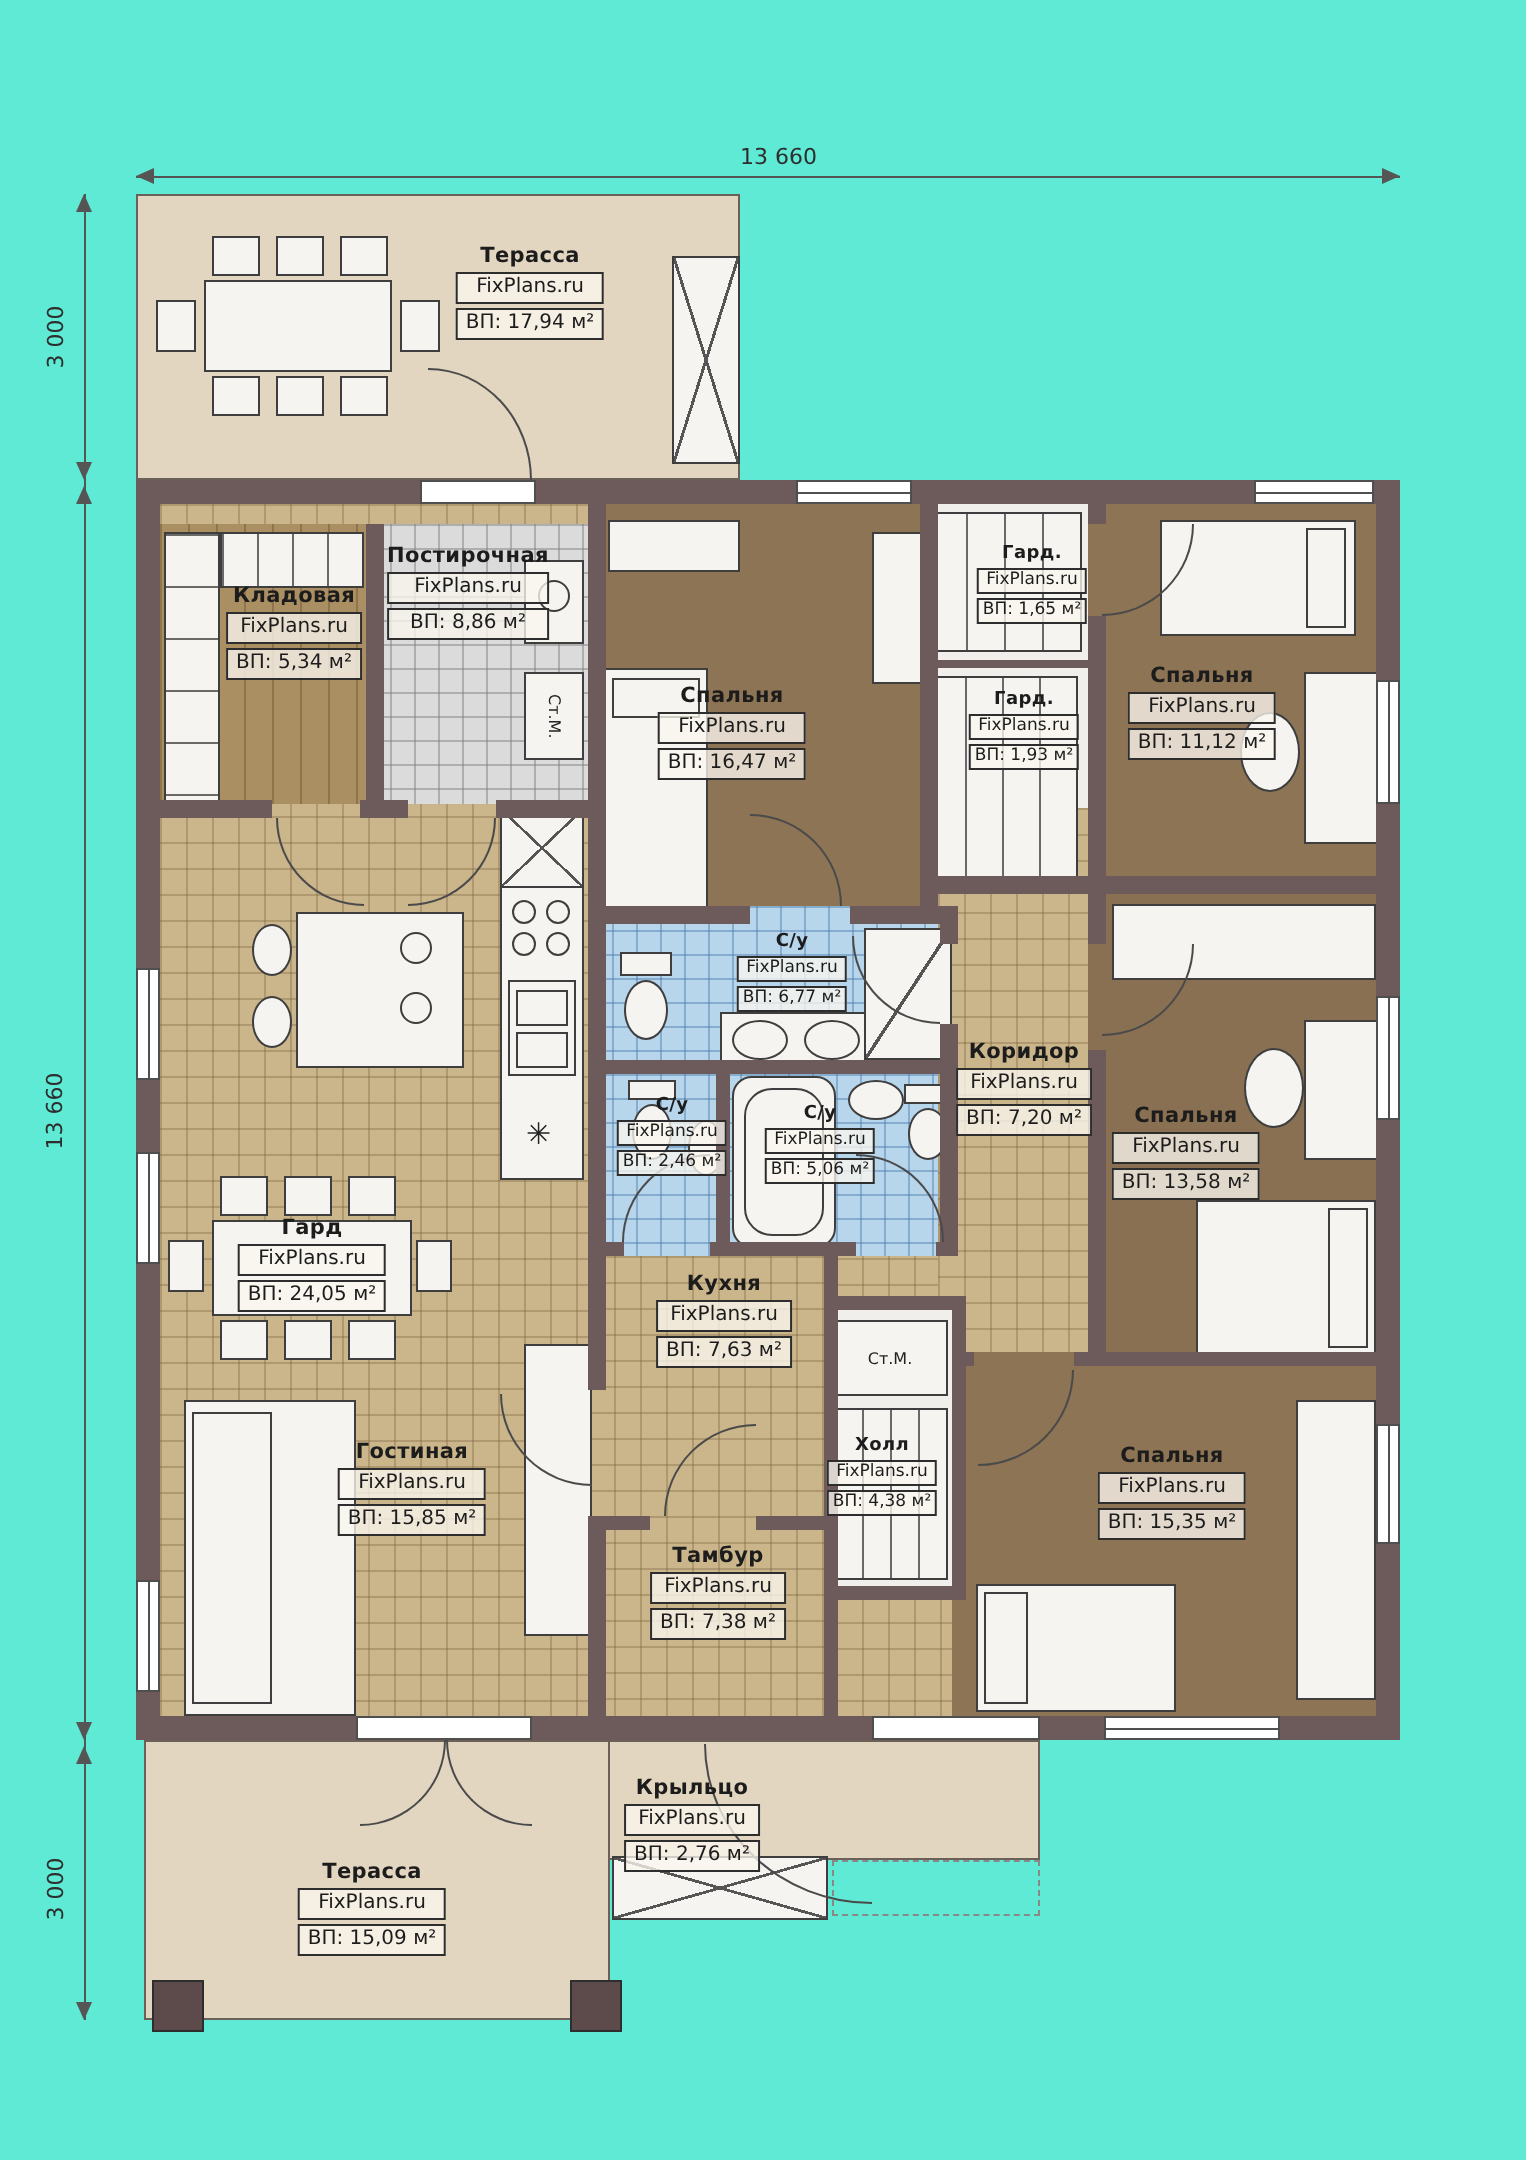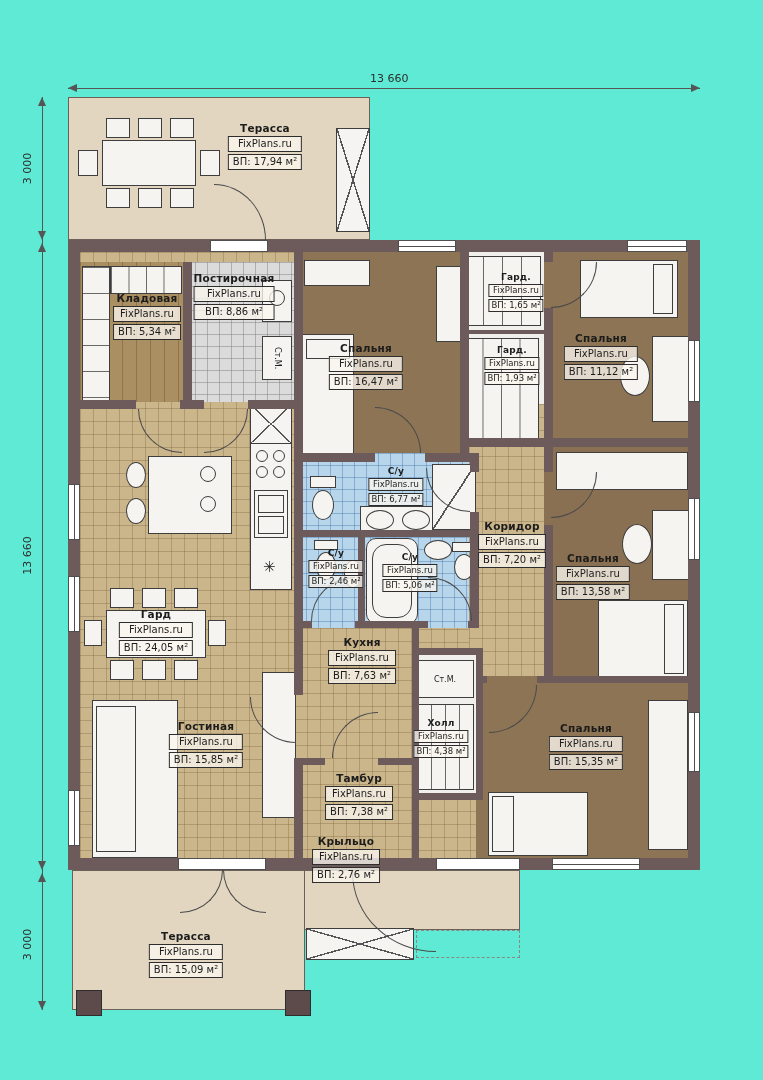--- a/index.html
+++ b/index.html
@@ -356,21 +356,21 @@
   <div class="rlabel" style="left:586px;top:722px">
     <div class="rname">Спальня</div>
     <div class="rbox">FixPlans.ru</div>
     <div class="rbox">ВП: 15,35 м²</div>
   </div>
   <div class="rlabel" style="left:359px;top:772px">
     <div class="rname">Тамбур</div>
     <div class="rbox">FixPlans.ru</div>
     <div class="rbox">ВП: 7,38 м²</div>
   </div>
-  <div class="rlabel" style="left:346px;top:835px">
+  <div class="rlabel" style="left:346px;top:888px">
     <div class="rname">Крыльцо</div>
     <div class="rbox">FixPlans.ru</div>
     <div class="rbox">ВП: 2,76 м²</div>
   </div>
   <div class="rlabel" style="left:186px;top:930px">
     <div class="rname">Терасса</div>
     <div class="rbox">FixPlans.ru</div>
     <div class="rbox">ВП: 15,09 м²</div>
   </div>
 

